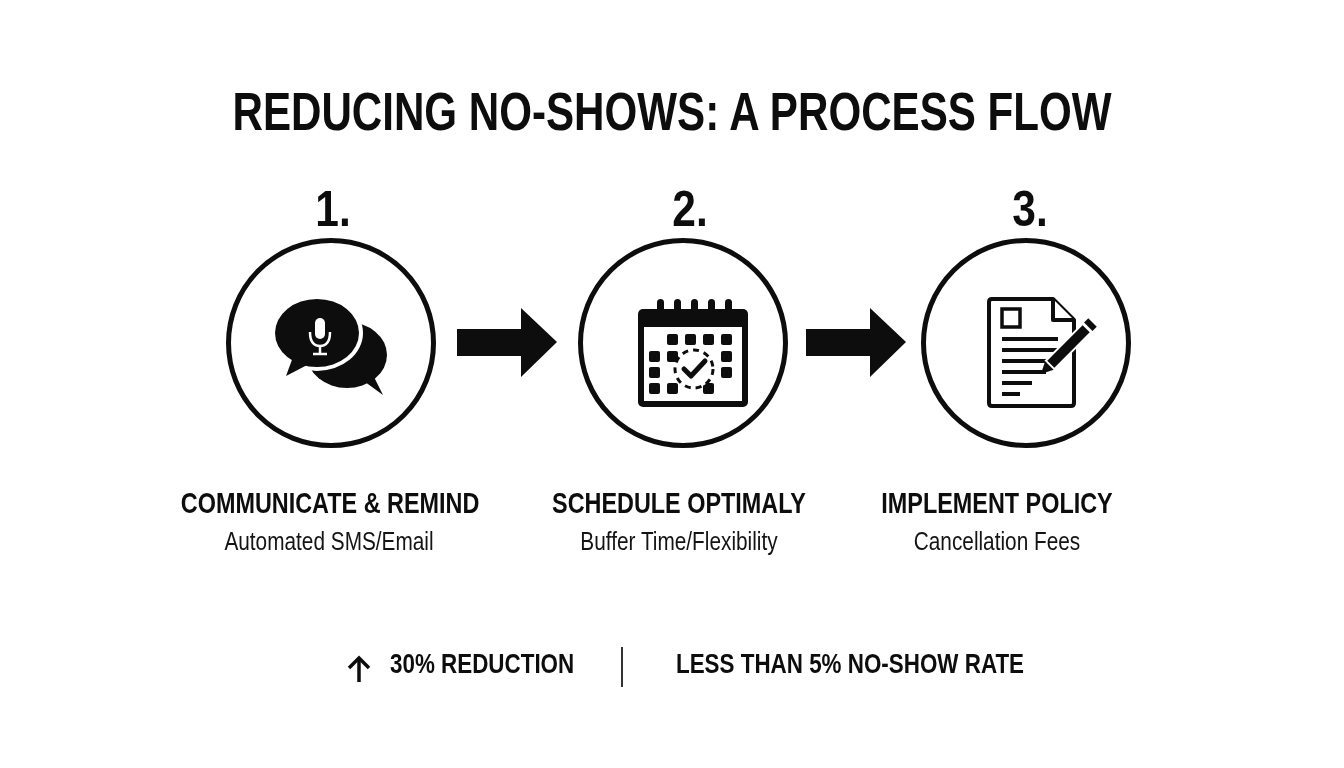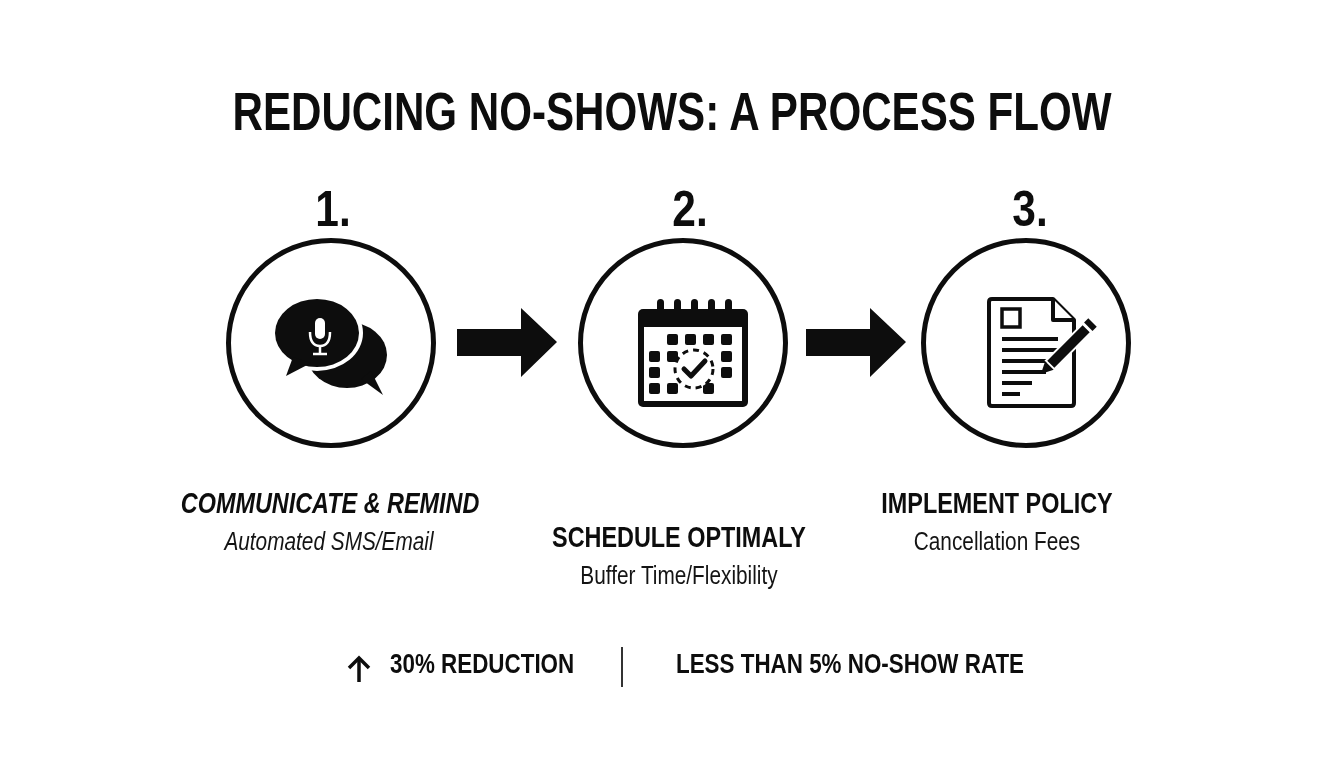--- a/index.html
+++ b/index.html
@@ -117,25 +117,25 @@
     <rect x="76" y="149" width="18" height="4" fill="#0d0d0d"></rect>
 
     <g transform="translate(134 112) rotate(45)">
       <rect x="-6" y="-38" width="12" height="52" fill="#0d0d0d" stroke="#ffffff" stroke-width="2"></rect>
       <rect x="-6" y="-46" width="12" height="6" fill="#0d0d0d"></rect>
       <path d="M-6 15 L6 15 L0 27 Z" fill="#0d0d0d"></path>
     </g>
   </svg>
 </div>
 
-<div class="label" style="left:139px; top:485px;font-style:italic;">
+<div class="label" style="left:139px; top:485px;">
   <span class="head">COMMUNICATE &amp; REMIND</span>
   <span class="sub">Automated SMS/Email</span>
 </div>
-<div class="label" style="left:489px; top:485px;margin-top:34px;">
+<div class="label" style="left:489px; top:485px;">
   <span class="head">SCHEDULE OPTIMALY</span>
   <span class="sub">Buffer Time/Flexibility</span>
 </div>
 <div class="label" style="left:807px; top:485px;">
   <span class="head">IMPLEMENT POLICY</span>
   <span class="sub">Cancellation Fees</span>
 </div>
 
 <svg style="position:absolute; left:346px; top:655px;" width="26" height="28" viewBox="0 0 26 28">
   <path d="M13 3 L13 27" stroke="#0d0d0d" stroke-width="3.5"></path>

